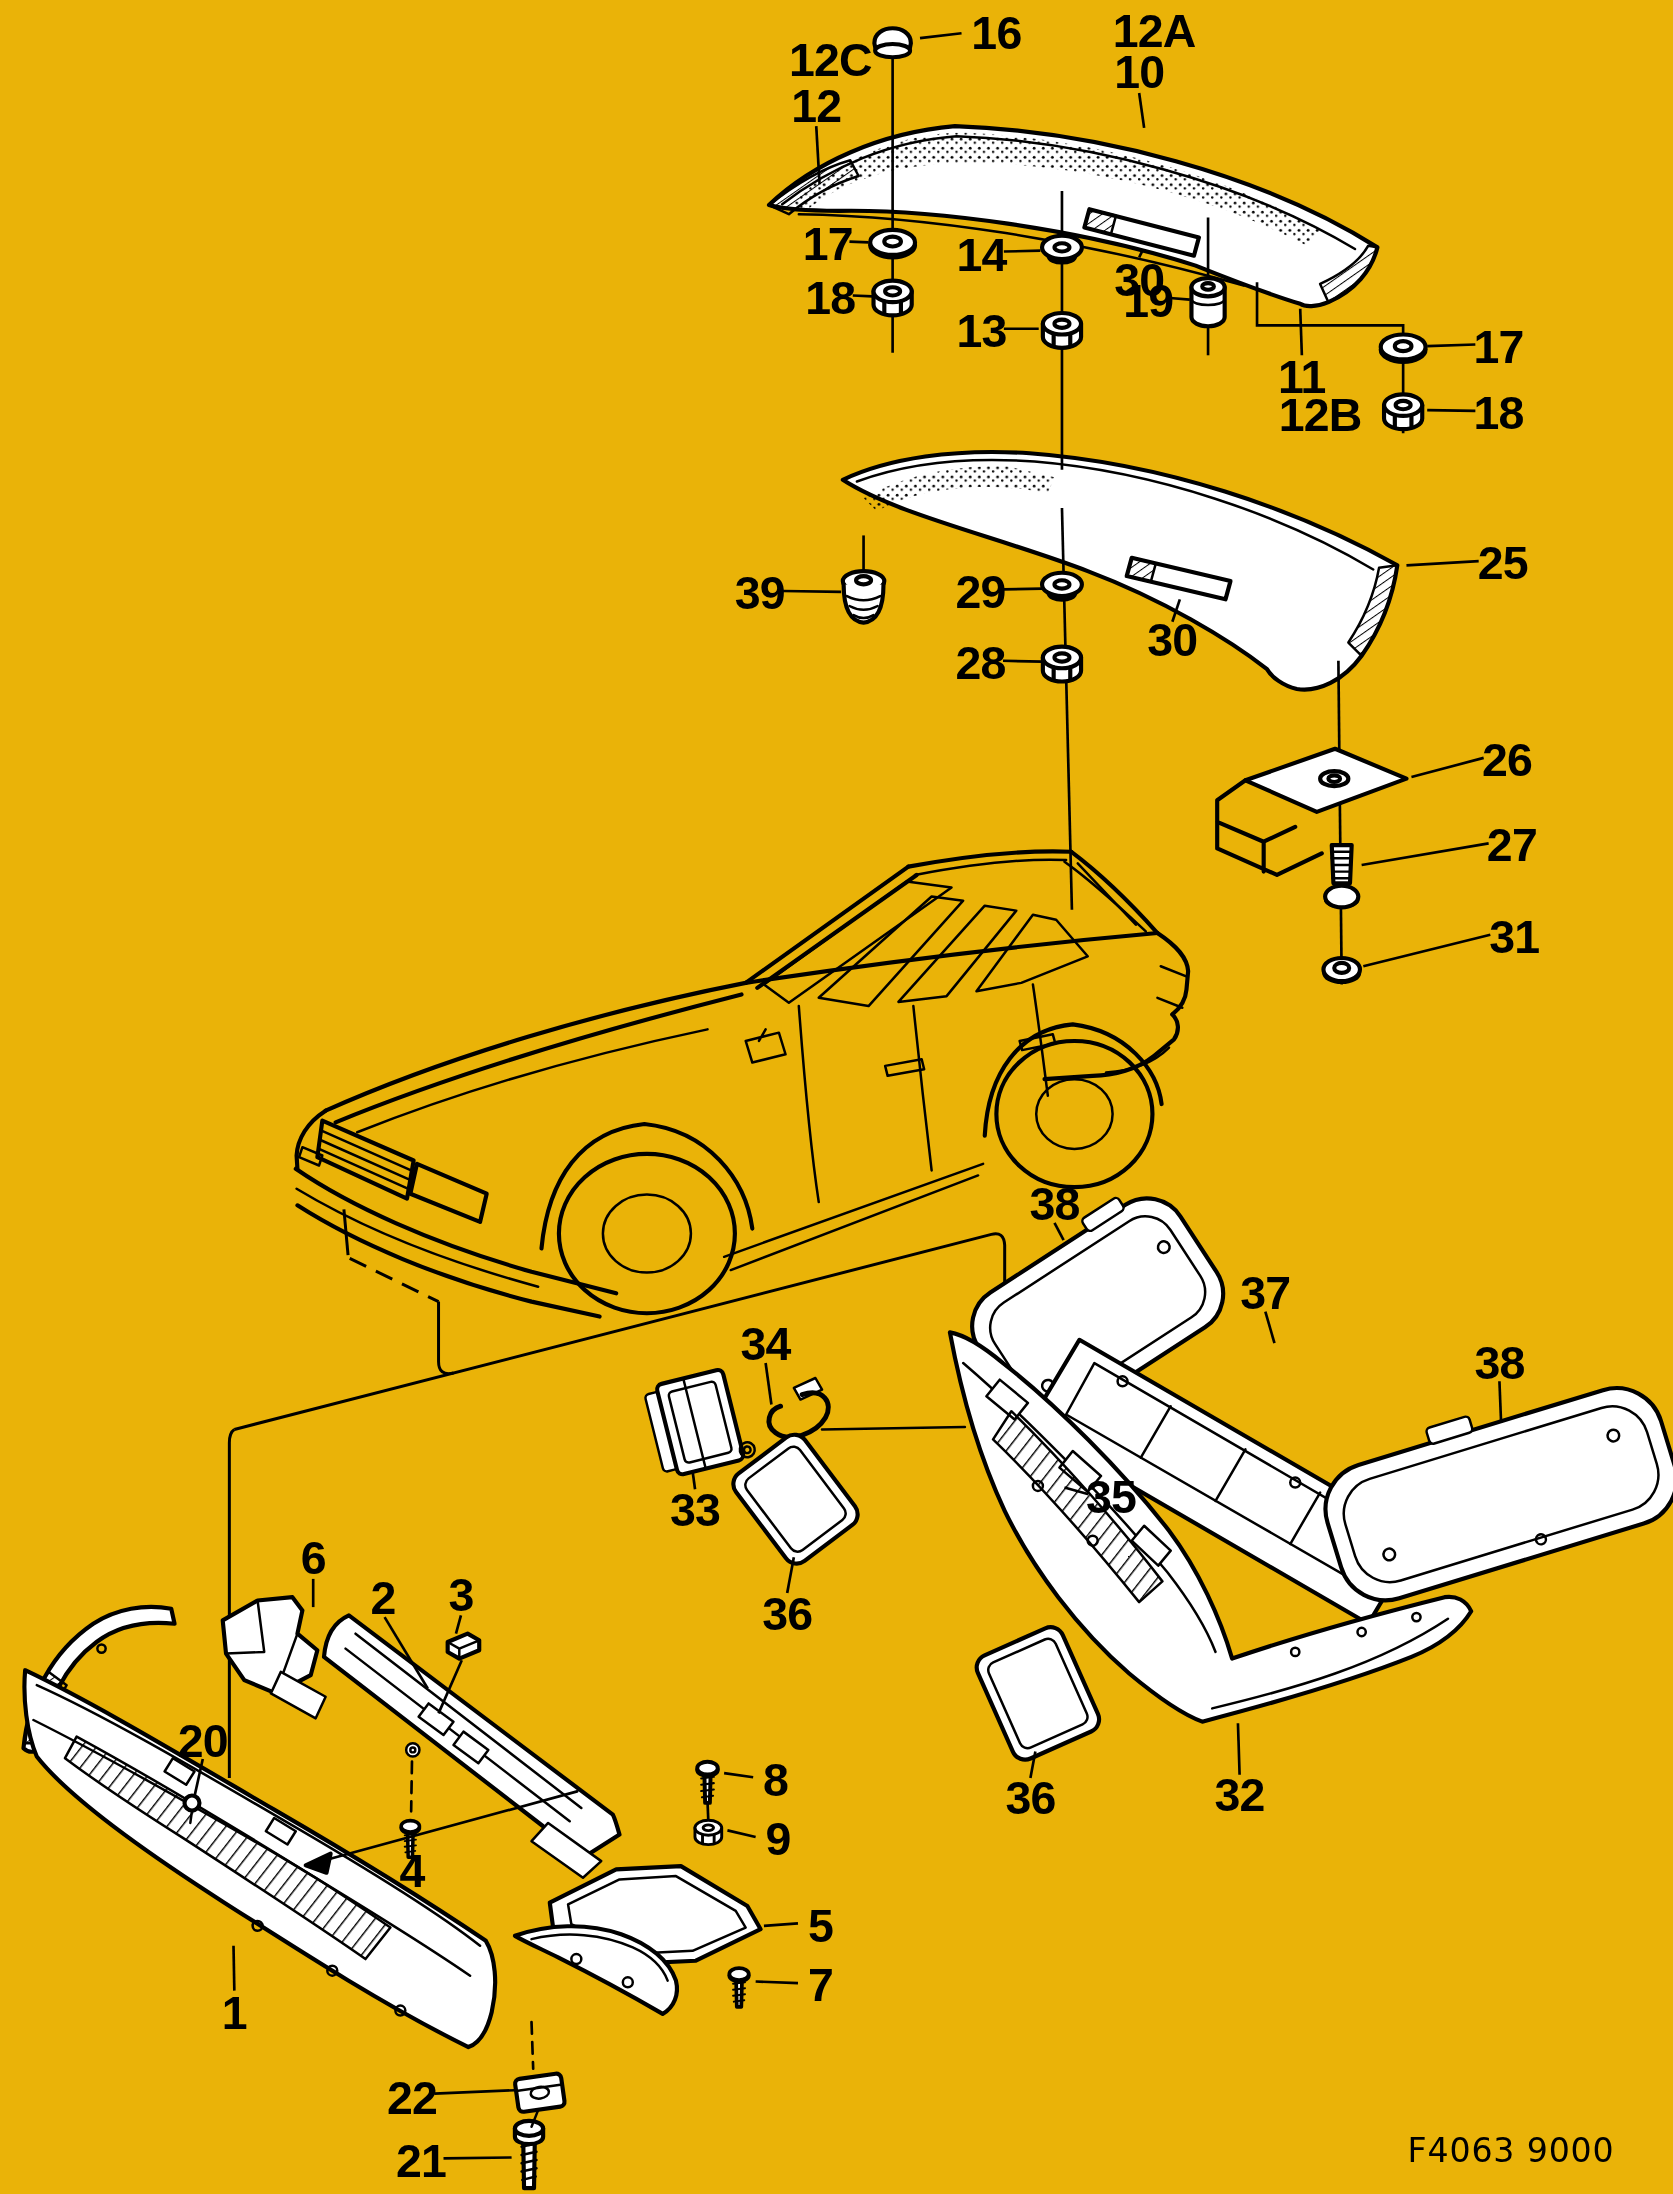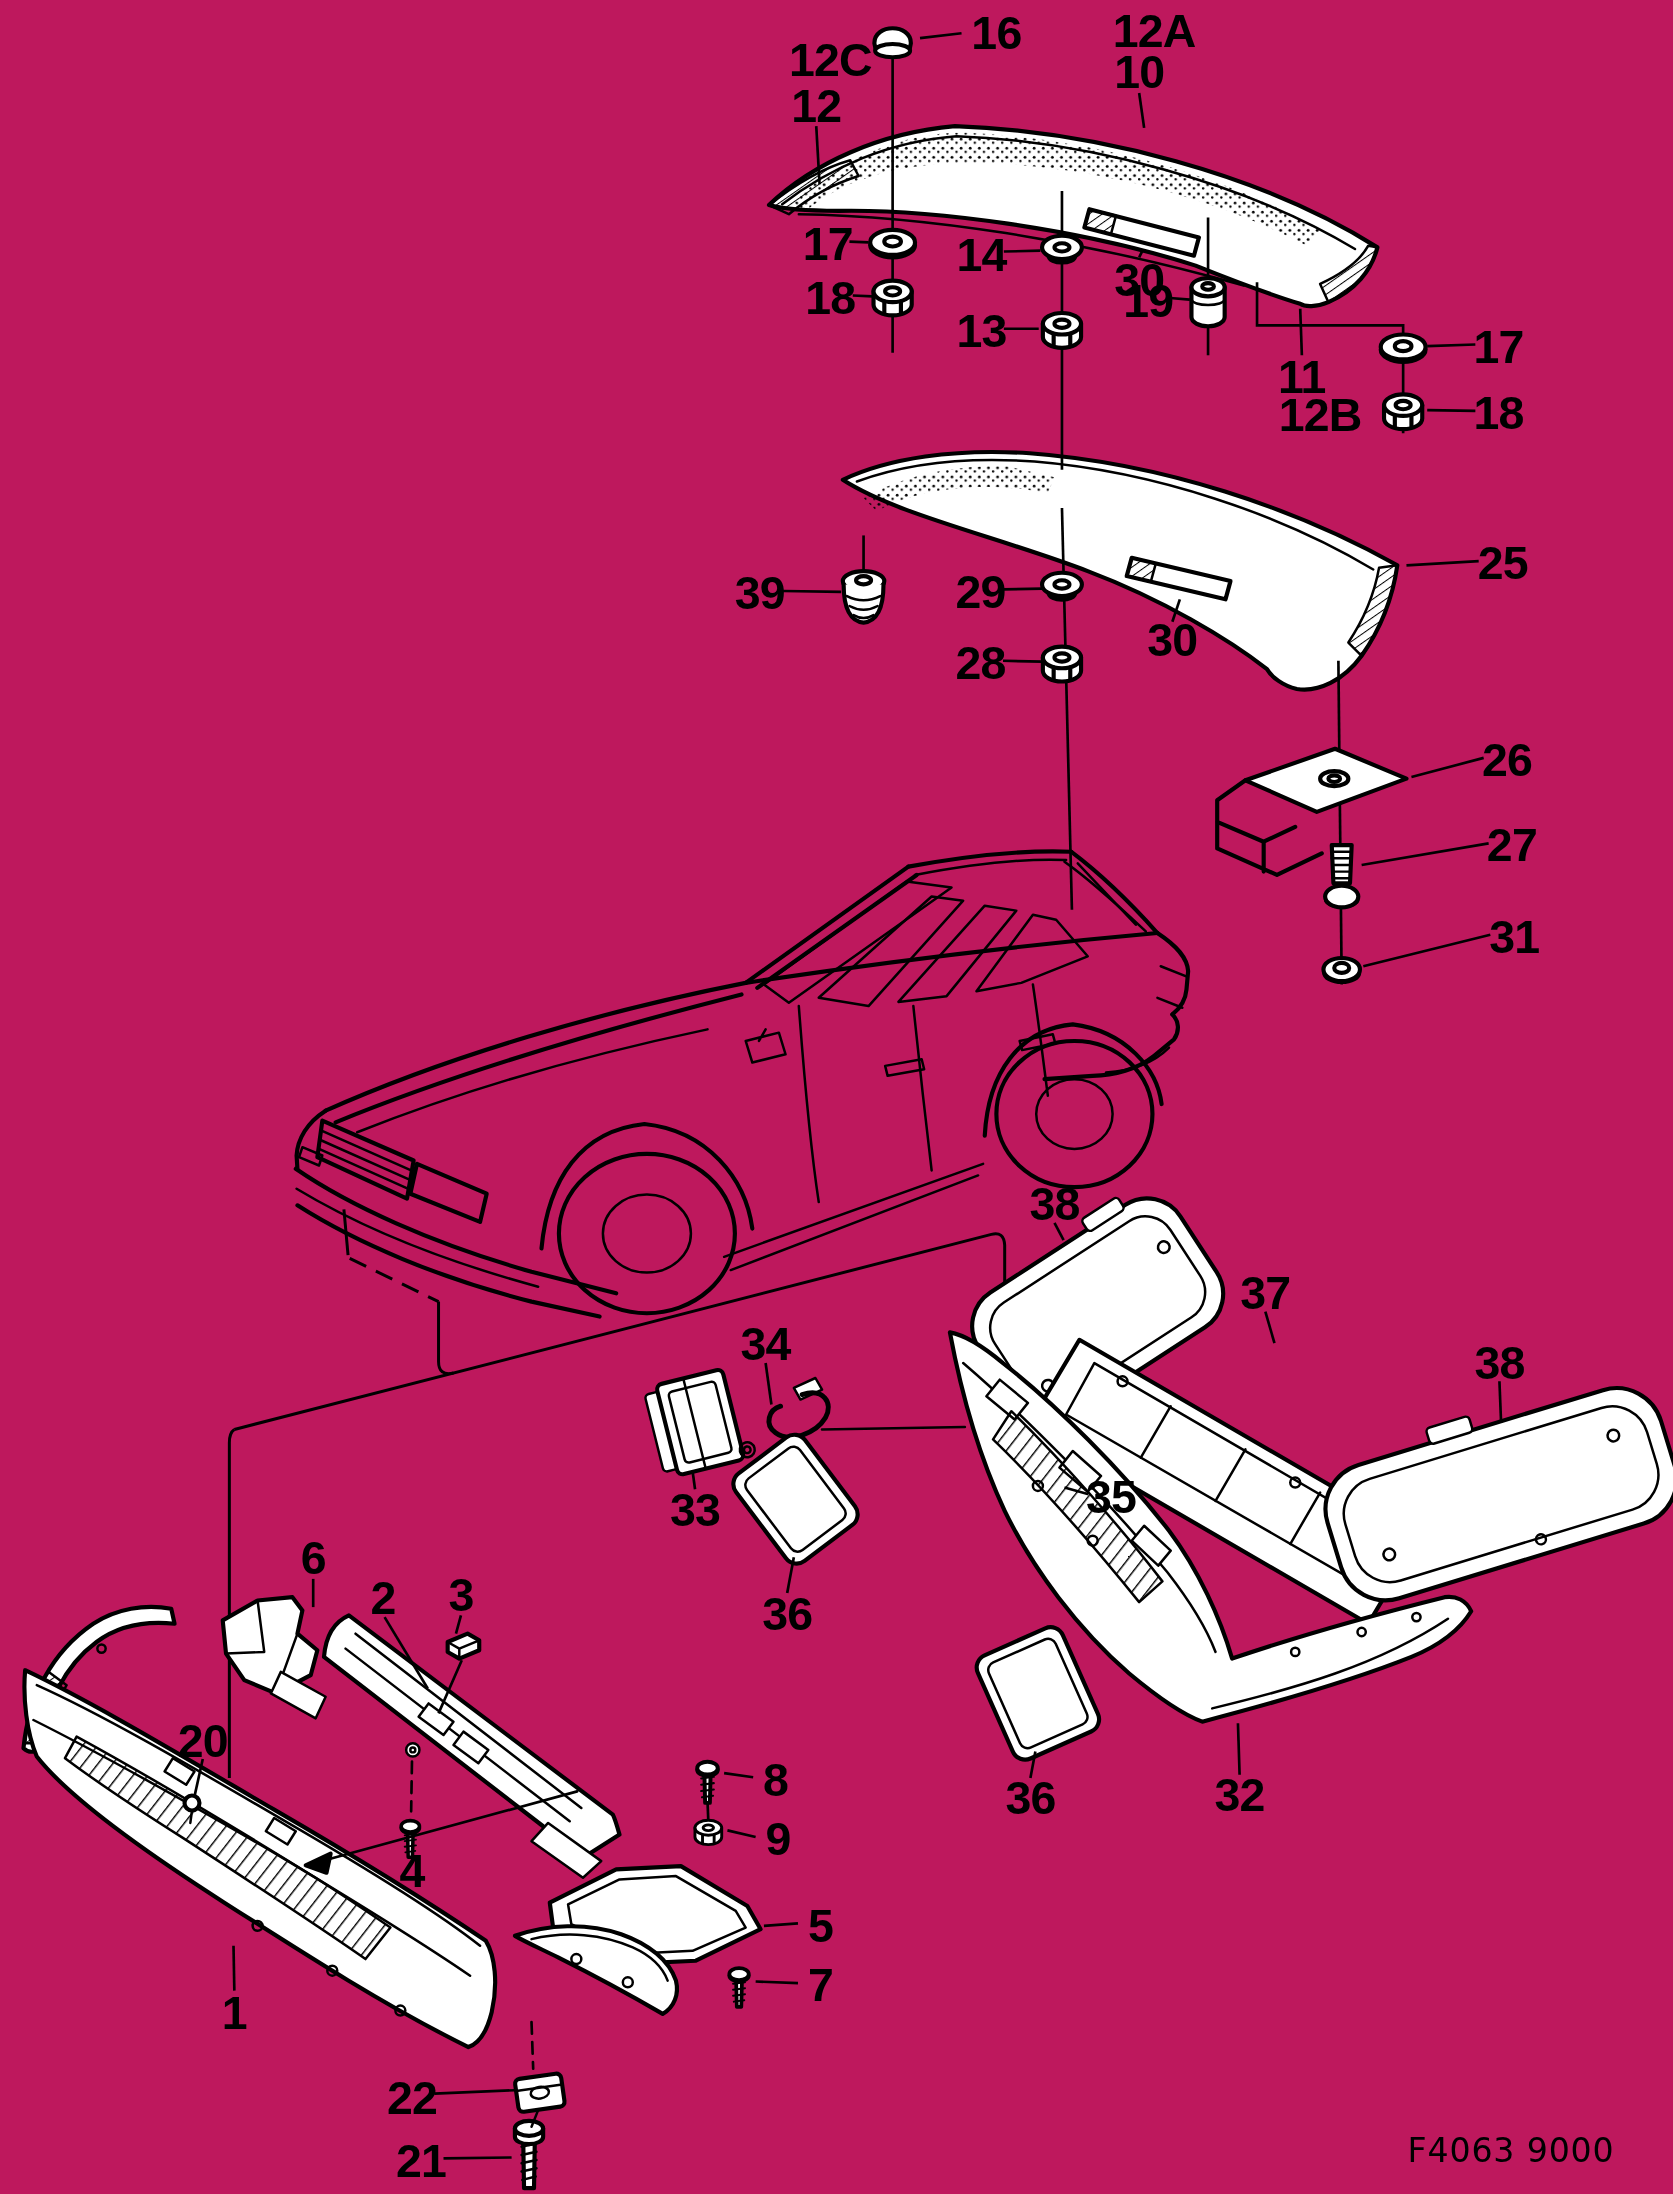--- a/index.html
+++ b/index.html
@@ -1,16 +1,16 @@
 <!DOCTYPE html>
 <html style="font-size:13.3px"><head>
 <meta charset="utf-8">
 <style>
   html,body{margin:0;padding:0;background:#ffffff;}
-  .stage{position:relative;width:1674px;height:2194px;background:#be185d;overflow:hidden;}
+  .stage{position:relative;width:1674px;height:2194px;background:#eab308;overflow:hidden;}
   svg{display:block;width:100%;height:100%;}
   .art{stroke:#000;fill:none;stroke-width:5;stroke-linecap:round;stroke-linejoin:round;}
   .thin{stroke-width:3;}
   .leader{stroke:#000;stroke-width:3.2;fill:none;}
   .zone{stroke:#000;stroke-width:3.6;fill:none;}
   .lbl{font-family:"Liberation Sans",sans-serif;font-weight:700;font-size:56px;fill:#000;letter-spacing:-1px;text-anchor:middle;}
   .footer{font-family:"DejaVu Sans",sans-serif;font-weight:400;font-size:40px;fill:#000;text-anchor:middle;letter-spacing:1px;}
 </style>
 </head>
 <body>

